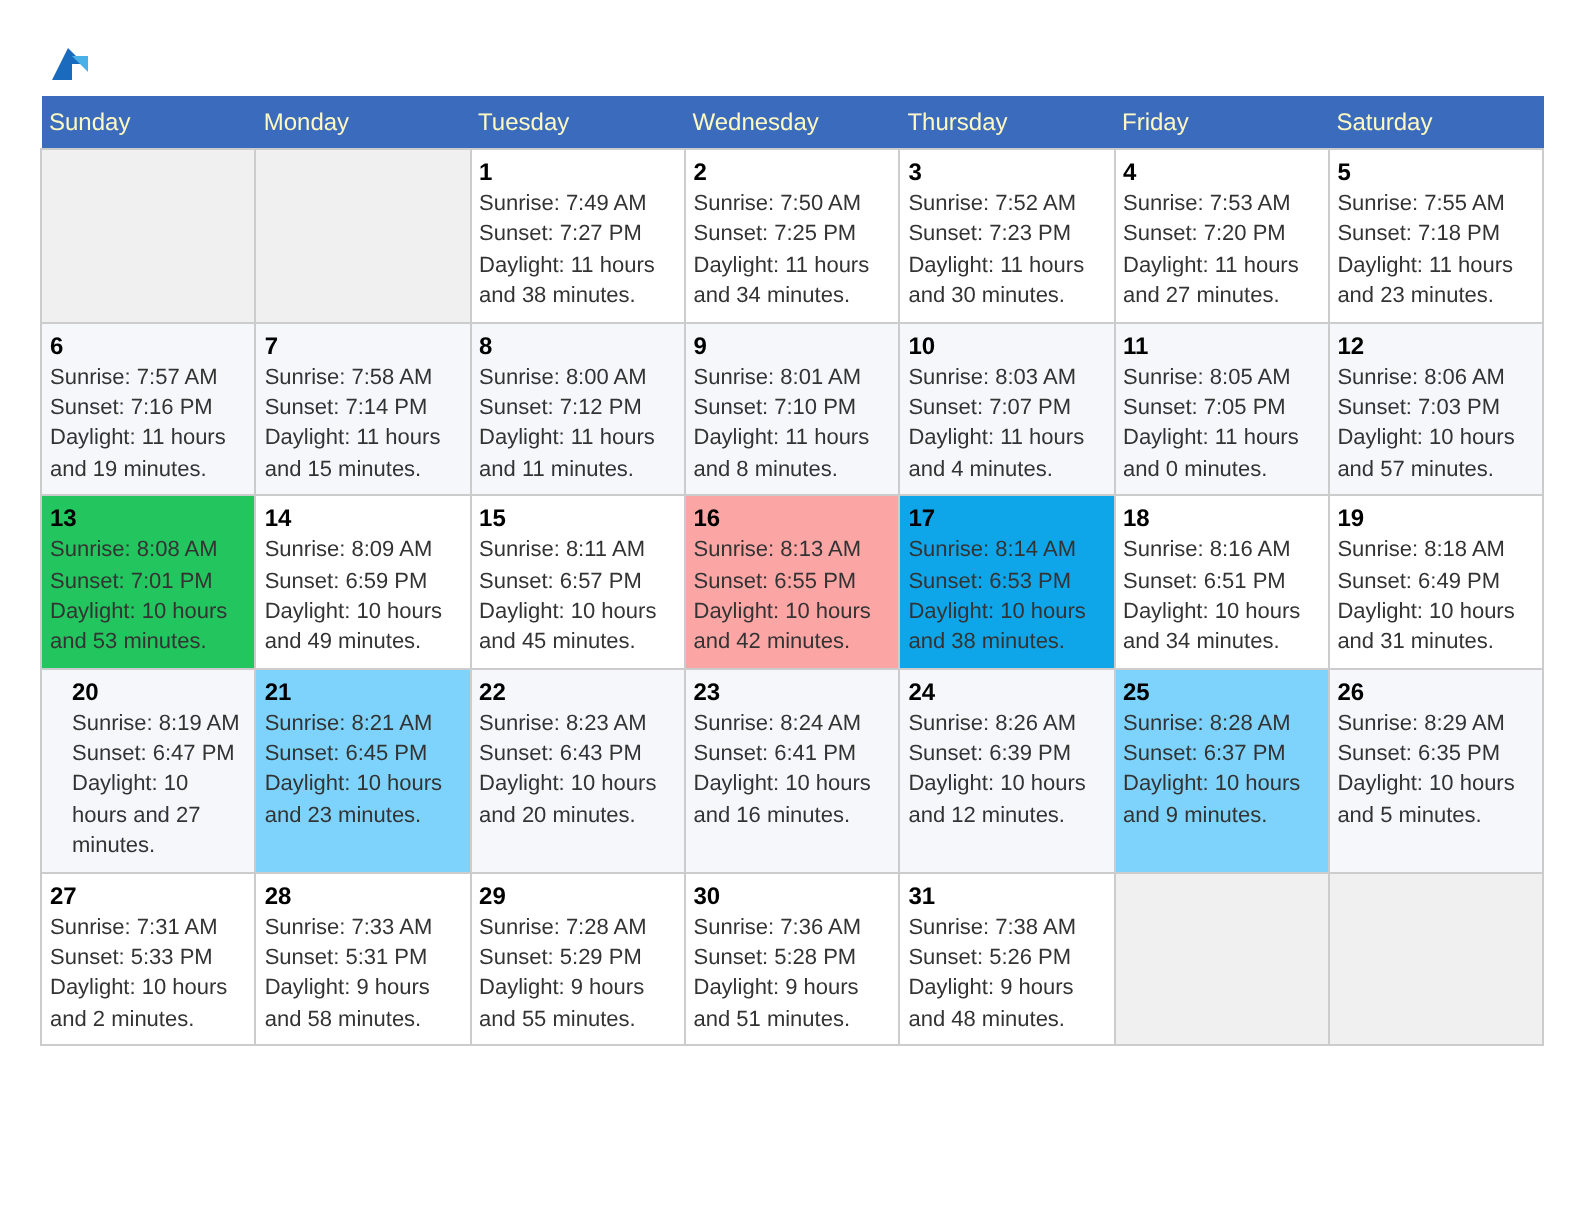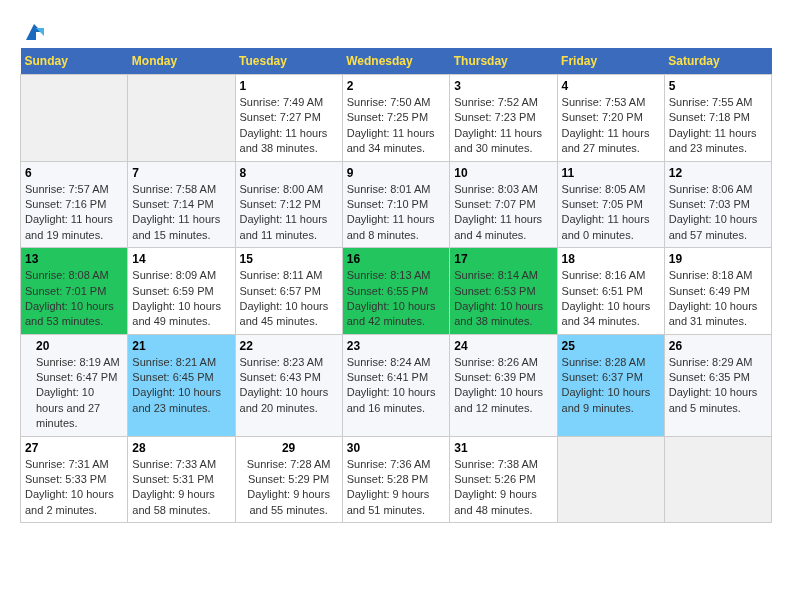--- a/index.html
+++ b/index.html
@@ -47,25 +47,25 @@
       font-size: 14px;
       color: #555;
     }
     table {
       width: 100%;
       border-collapse: collapse;
       font-size: 11px;
     }
     th {
       background-color: #3a6bbd;
-      color: #fde047;
+      color: #fef9c3;
       padding: 6px 4px;
       text-align: left;
       font-size: 12px;
-      font-weight: bold;
+      font-weight: normal;
     }
     td {
       border: 1px solid #ccc;
       vertical-align: top;
       padding: 4px;
       width: 108px;
       min-height: 70px;
     }
     tr:nth-child(even) td {
       background-color: #f5f7fa;
@@ -245,29 +245,29 @@
           </div>
         </td>
         <td style="background-color: rgb(255, 255, 255);">
           <span class="day-number">15</span>
           <div class="day-info">
             <span>Sunrise: 8:11 AM</span><br>
             <span>Sunset: 6:57 PM</span><br>
             <span>Daylight: 10 hours and 45 minutes.</span>
           </div>
         </td>
-        <td style="background-color: #22c55e;">
+        <td style="background-color: #fca5a5;">
           <span class="day-number">16</span>
           <div class="day-info">
             <span>Sunrise: 8:13 AM</span><br>
             <span>Sunset: 6:55 PM</span><br>
             <span>Daylight: 10 hours and 42 minutes.</span>
           </div>
         </td>
-        <td style="background-color: #22c55e; margin-left: 15px;">
+        <td style="background-color: #0ea5e9; margin-left: 15px;">
           <span class="day-number">17</span>
           <div class="day-info">
             <span>Sunrise: 8:14 AM</span><br>
             <span>Sunset: 6:53 PM</span><br>
             <span>Daylight: 10 hours and 38 minutes.</span>
           </div>
         </td>
         <td style="background-color: rgb(255, 255, 255);">
           <span class="day-number">18</span>
           <div class="day-info">
@@ -353,21 +353,21 @@
           </div>
         </td>
         <td style="background-color: rgb(255, 255, 255);">
           <span class="day-number">28</span>
           <div class="day-info">
             <span>Sunrise: 7:33 AM</span><br>
             <span>Sunset: 5:31 PM</span><br>
             <span>Daylight: 9 hours and 58 minutes.</span>
           </div>
         </td>
-        <td style="background-color: rgb(255, 255, 255); text-align: center;">
+        <td style="background-color: rgb(255, 255, 255);">
           <span class="day-number">29</span>
           <div class="day-info">
             <span>Sunrise: 7:28 AM</span><br>
             <span>Sunset: 5:29 PM</span><br>
             <span>Daylight: 9 hours and 55 minutes.</span>
           </div>
         </td>
         <td style="background-color: rgb(255, 255, 255); margin-top: 40px;">
           <span class="day-number">30</span>
           <div class="day-info">

